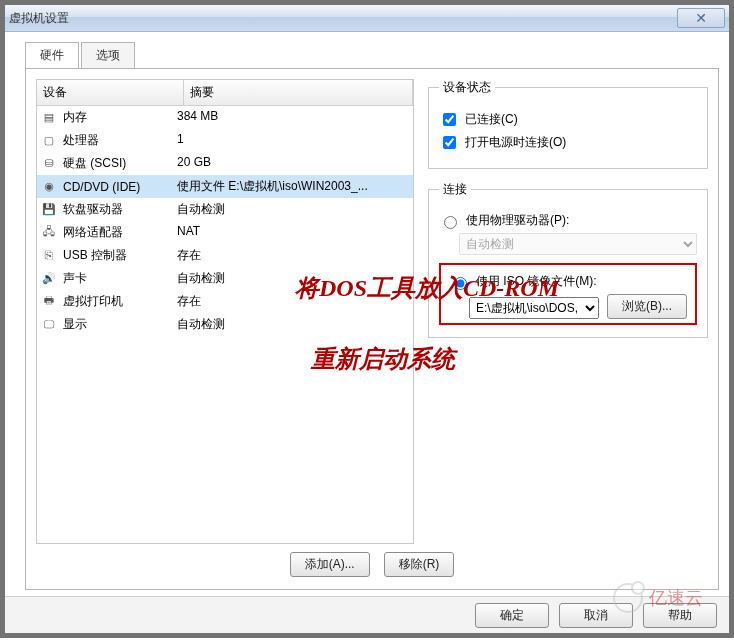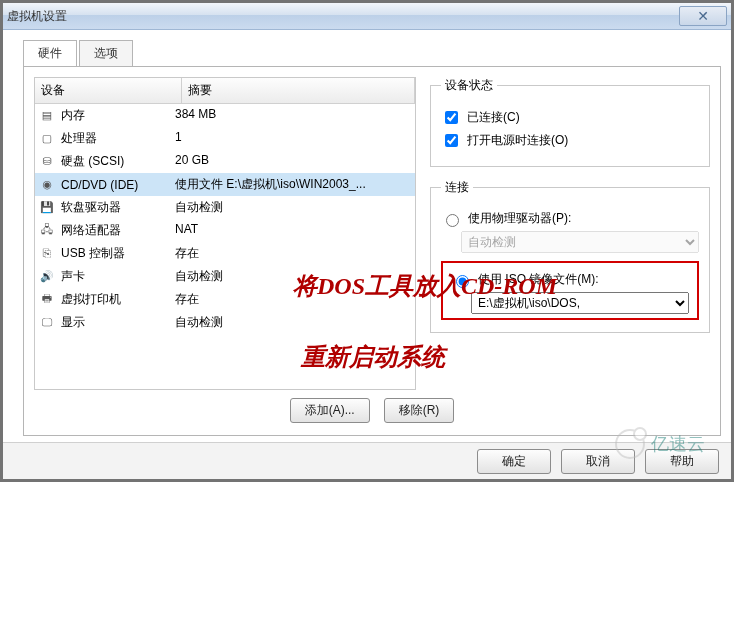--- a/index.html
+++ b/index.html
@@ -1,16 +1,16 @@
 <!DOCTYPE html>
 <html><head>
 <meta charset="utf-8">
 <style>
 body{margin:0;font-family:"Microsoft YaHei","SimSun",Tahoma,sans-serif;font-size:12px;background:#fff;color:#000}
-.window{width:734px;height:482px;border:3px solid #737373;box-sizing:border-box;display:flex;flex-direction:column;position:relative}
+.window{width:734px;height:638px;border:5px solid #737373;box-sizing:border-box;display:flex;flex-direction:column;position:relative}
 .titlebar{height:26px;background:linear-gradient(to bottom,#f2f6fb 0%,#d6e2f0 45%,#bcd0e8 46%,#cbdbef 100%);display:flex;align-items:center;padding:0 4px;border-bottom:1px solid #9fb7d4}
 .titlebar-text{font-size:12px;color:#333}
 .titlebar-close{margin-left:auto;width:46px;height:18px;background:linear-gradient(to bottom,#e6ecf5,#c9d7e9);border:1px solid #8aa4c4;border-radius:2px;display:flex;align-items:center;justify-content:center;color:#4a6a8f;font-size:14px;line-height:1}
 .body{flex:1;padding:10px 10px 6px 20px;display:flex;flex-direction:column}
 .tabs{display:flex;margin-bottom:-1px}
 .tab{padding:4px 14px;border:1px solid #b5b5b5;background:#f4f4f4;border-bottom-color:#b5b5b5;margin-right:2px;color:#333}
 .tab.active{background:#fff;border-bottom-color:#fff}
 .tab-content{flex:1;border:1px solid #b5b5b5;background:#fff;padding:10px;display:flex;flex-direction:column}
 .main-area{flex:1;display:flex;gap:14px;min-height:0}
 .left-panel{flex:1;border:1px solid #c9c9c9;background:#fff;display:flex;flex-direction:column;min-width:0}
@@ -28,21 +28,21 @@
 fieldset{border:1px solid #c9c9c9;padding:10px 10px 12px 10px;margin:0}
 legend{padding:0 4px;font-size:12px}
 label.opt{display:flex;align-items:center;gap:6px;margin:4px 0}
 select{font-size:12px;padding:2px;width:100%;box-sizing:border-box}
 .btn{background:linear-gradient(to bottom,#fdfdfd,#e3e3e3);border:1px solid #8c8c8c;padding:3px 14px;font-size:12px;border-radius:3px;color:#222}
 .row{display:flex;align-items:flex-end;gap:8px}
 .redbox{border:2px solid #d20000;padding:4px 8px;margin-top:4px}
 .ann{position:absolute;font-family:"KaiTi","SimSun",serif;font-weight:bold;font-style:italic;color:#b00000;font-size:24px;white-space:nowrap;pointer-events:none}
 .bottom-buttons{display:flex;justify-content:center;gap:14px;padding:8px 0 2px 0}
 .footer{height:36px;border-top:1px solid #d0d0d0;display:flex;align-items:center;justify-content:flex-end;gap:10px;padding:0 12px;background:#f3f3f3}
-.watermark{position:absolute;bottom:20px;right:26px;opacity:0.45;display:flex;align-items:center;gap:6px;font-family:"SimSun",sans-serif;font-size:18px;color:#0f766e;pointer-events:none}
+.watermark{position:absolute;bottom:20px;right:26px;opacity:0.45;display:flex;align-items:center;gap:6px;font-family:"SimSun",sans-serif;font-size:18px;color:#b91c1c;pointer-events:none}
 .watermark .logo{width:26px;height:26px;border:2px solid #bbb;border-radius:50%;position:relative}
 .watermark .logo::after{content:"";position:absolute;width:10px;height:10px;border:2px solid #bbb;border-radius:50%;top:-4px;right:-4px;background:#fff}
 </style>
 </head>
 <body>
 
 <div class="window">
   <div class="titlebar">
     <span class="titlebar-text">虚拟机设置</span>
     <div class="titlebar-close">
@@ -165,29 +165,30 @@
 
             <div class="redbox">
               <label class="opt">
                 <input type="radio" name="conn" checked="" style="">
                 <span>使用 ISO 镜像文件(M):</span>
               </label>
               <div class="row" style="margin-left:20px">
                 <select style="flex:1">
                   <option>E:\虚拟机\iso\DOS,</option>
                 </select>
+                <button class="btn">浏览(B)...</button>
               </div>
             </div>
 
           </fieldset>
         </div>
       </div>
 
       <div class="ann" style="left:290px;top:267px">将DOS工具放入CD-ROM</div>
-      <div class="ann" style="left:298px;top:338px">重新启动系统</div>
+      <div class="ann" style="left:306px;top:338px">重新启动系统</div>
 
       <div class="bottom-buttons">
         <button class="btn">添加(A)...</button>
         <button class="btn">移除(R)</button>
       </div>
     </div>
   </div>
 
   <div class="footer">
     <button class="btn" style="width:74px">确定</button>

